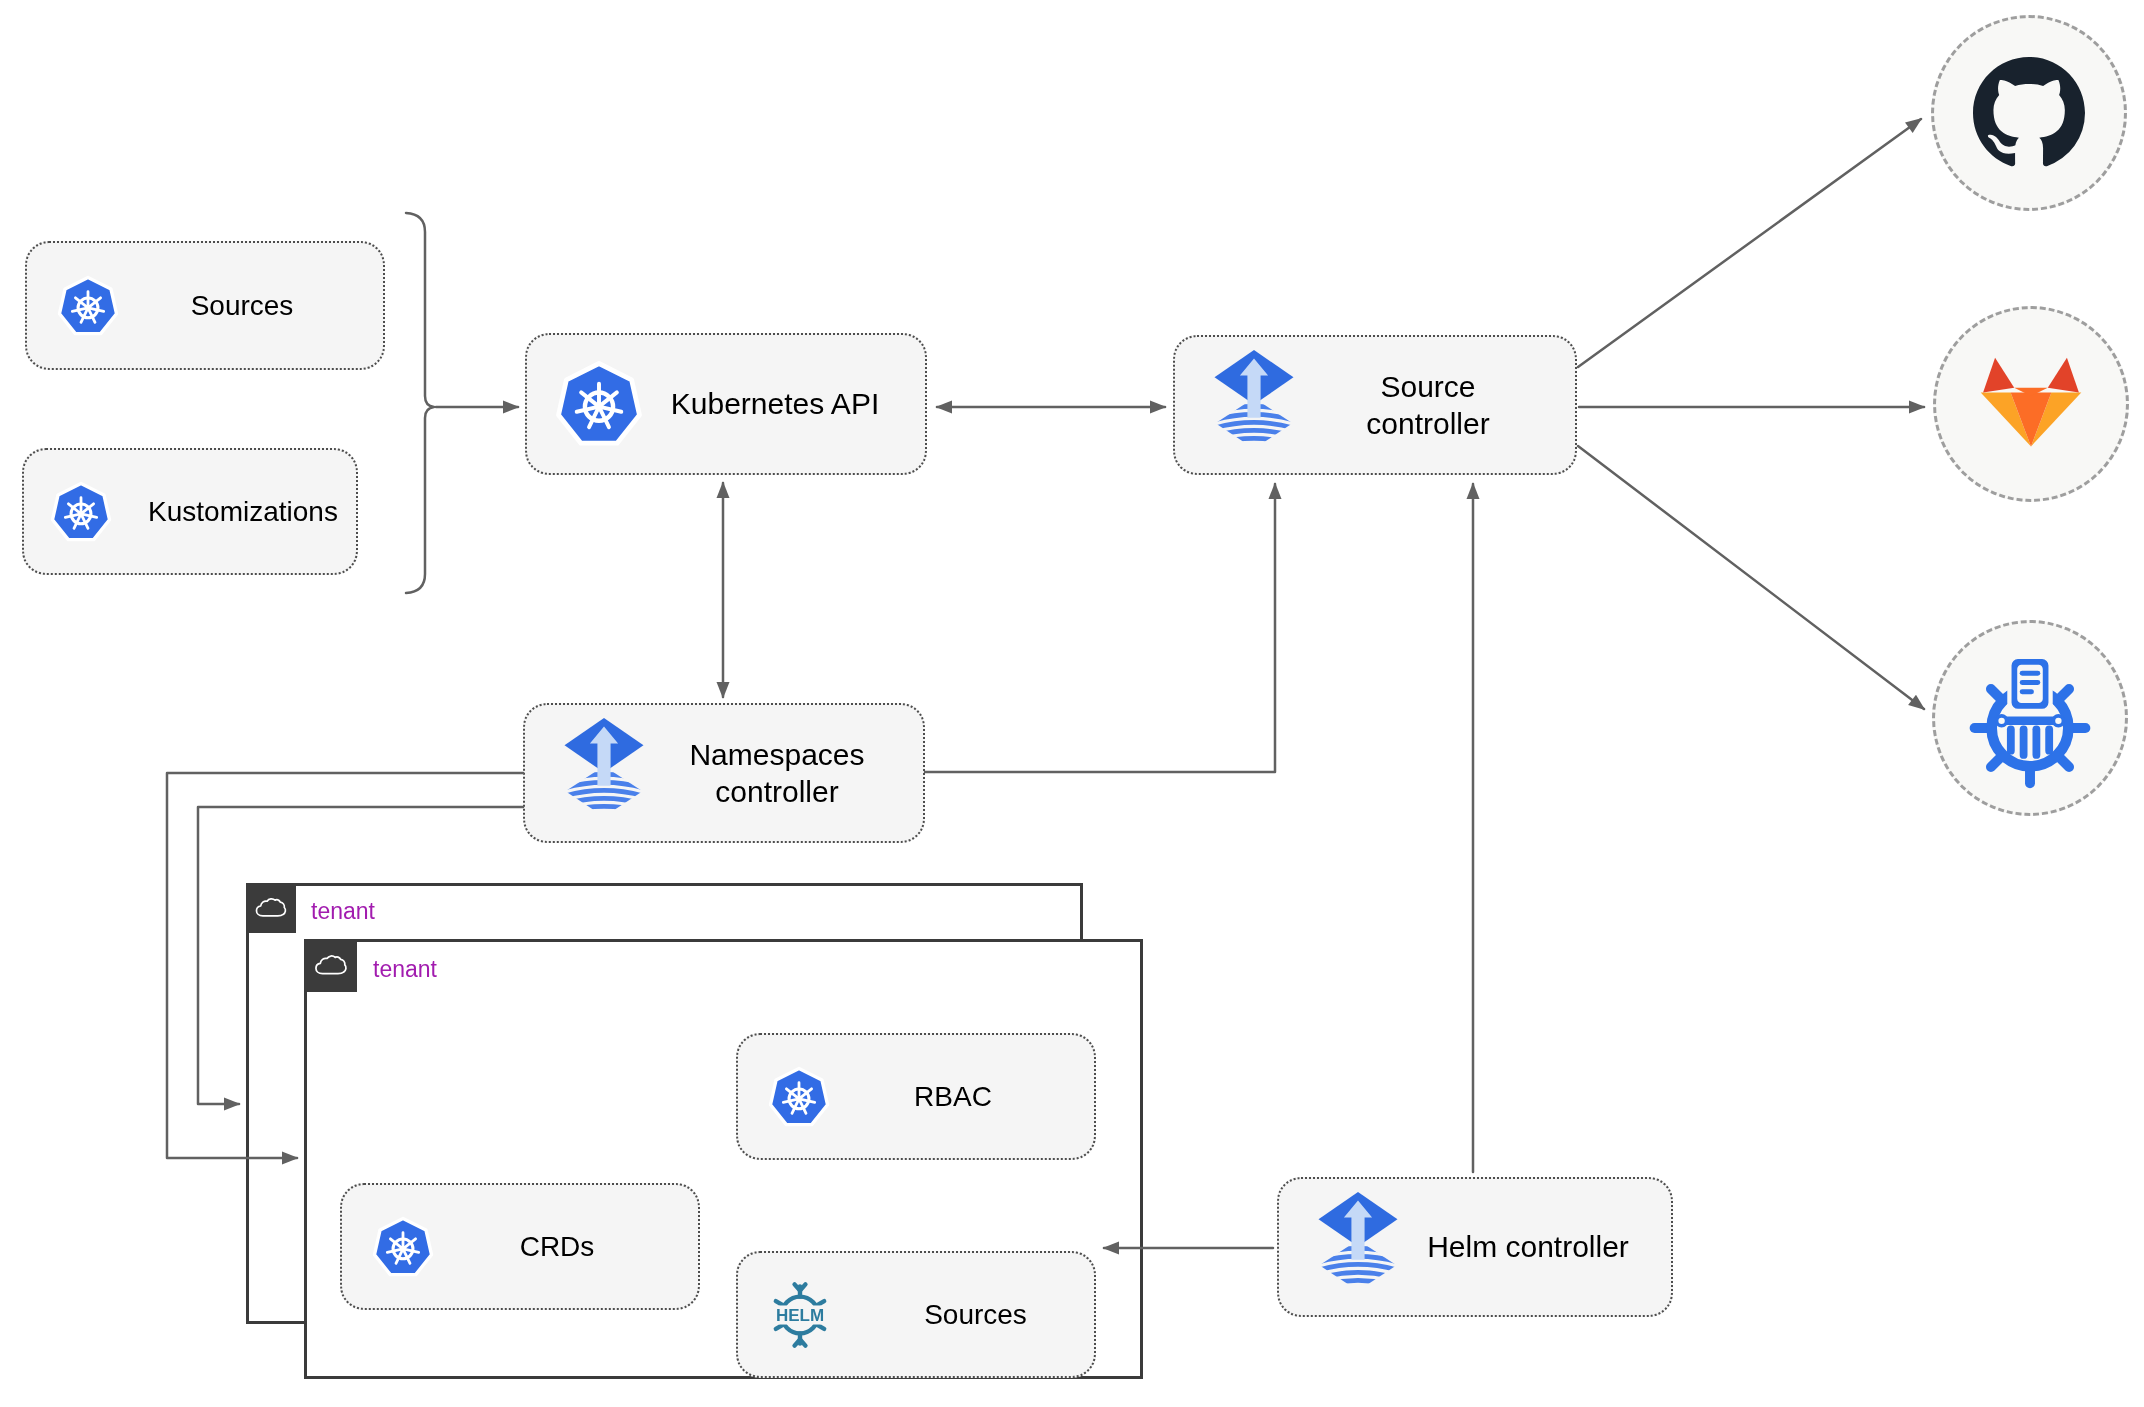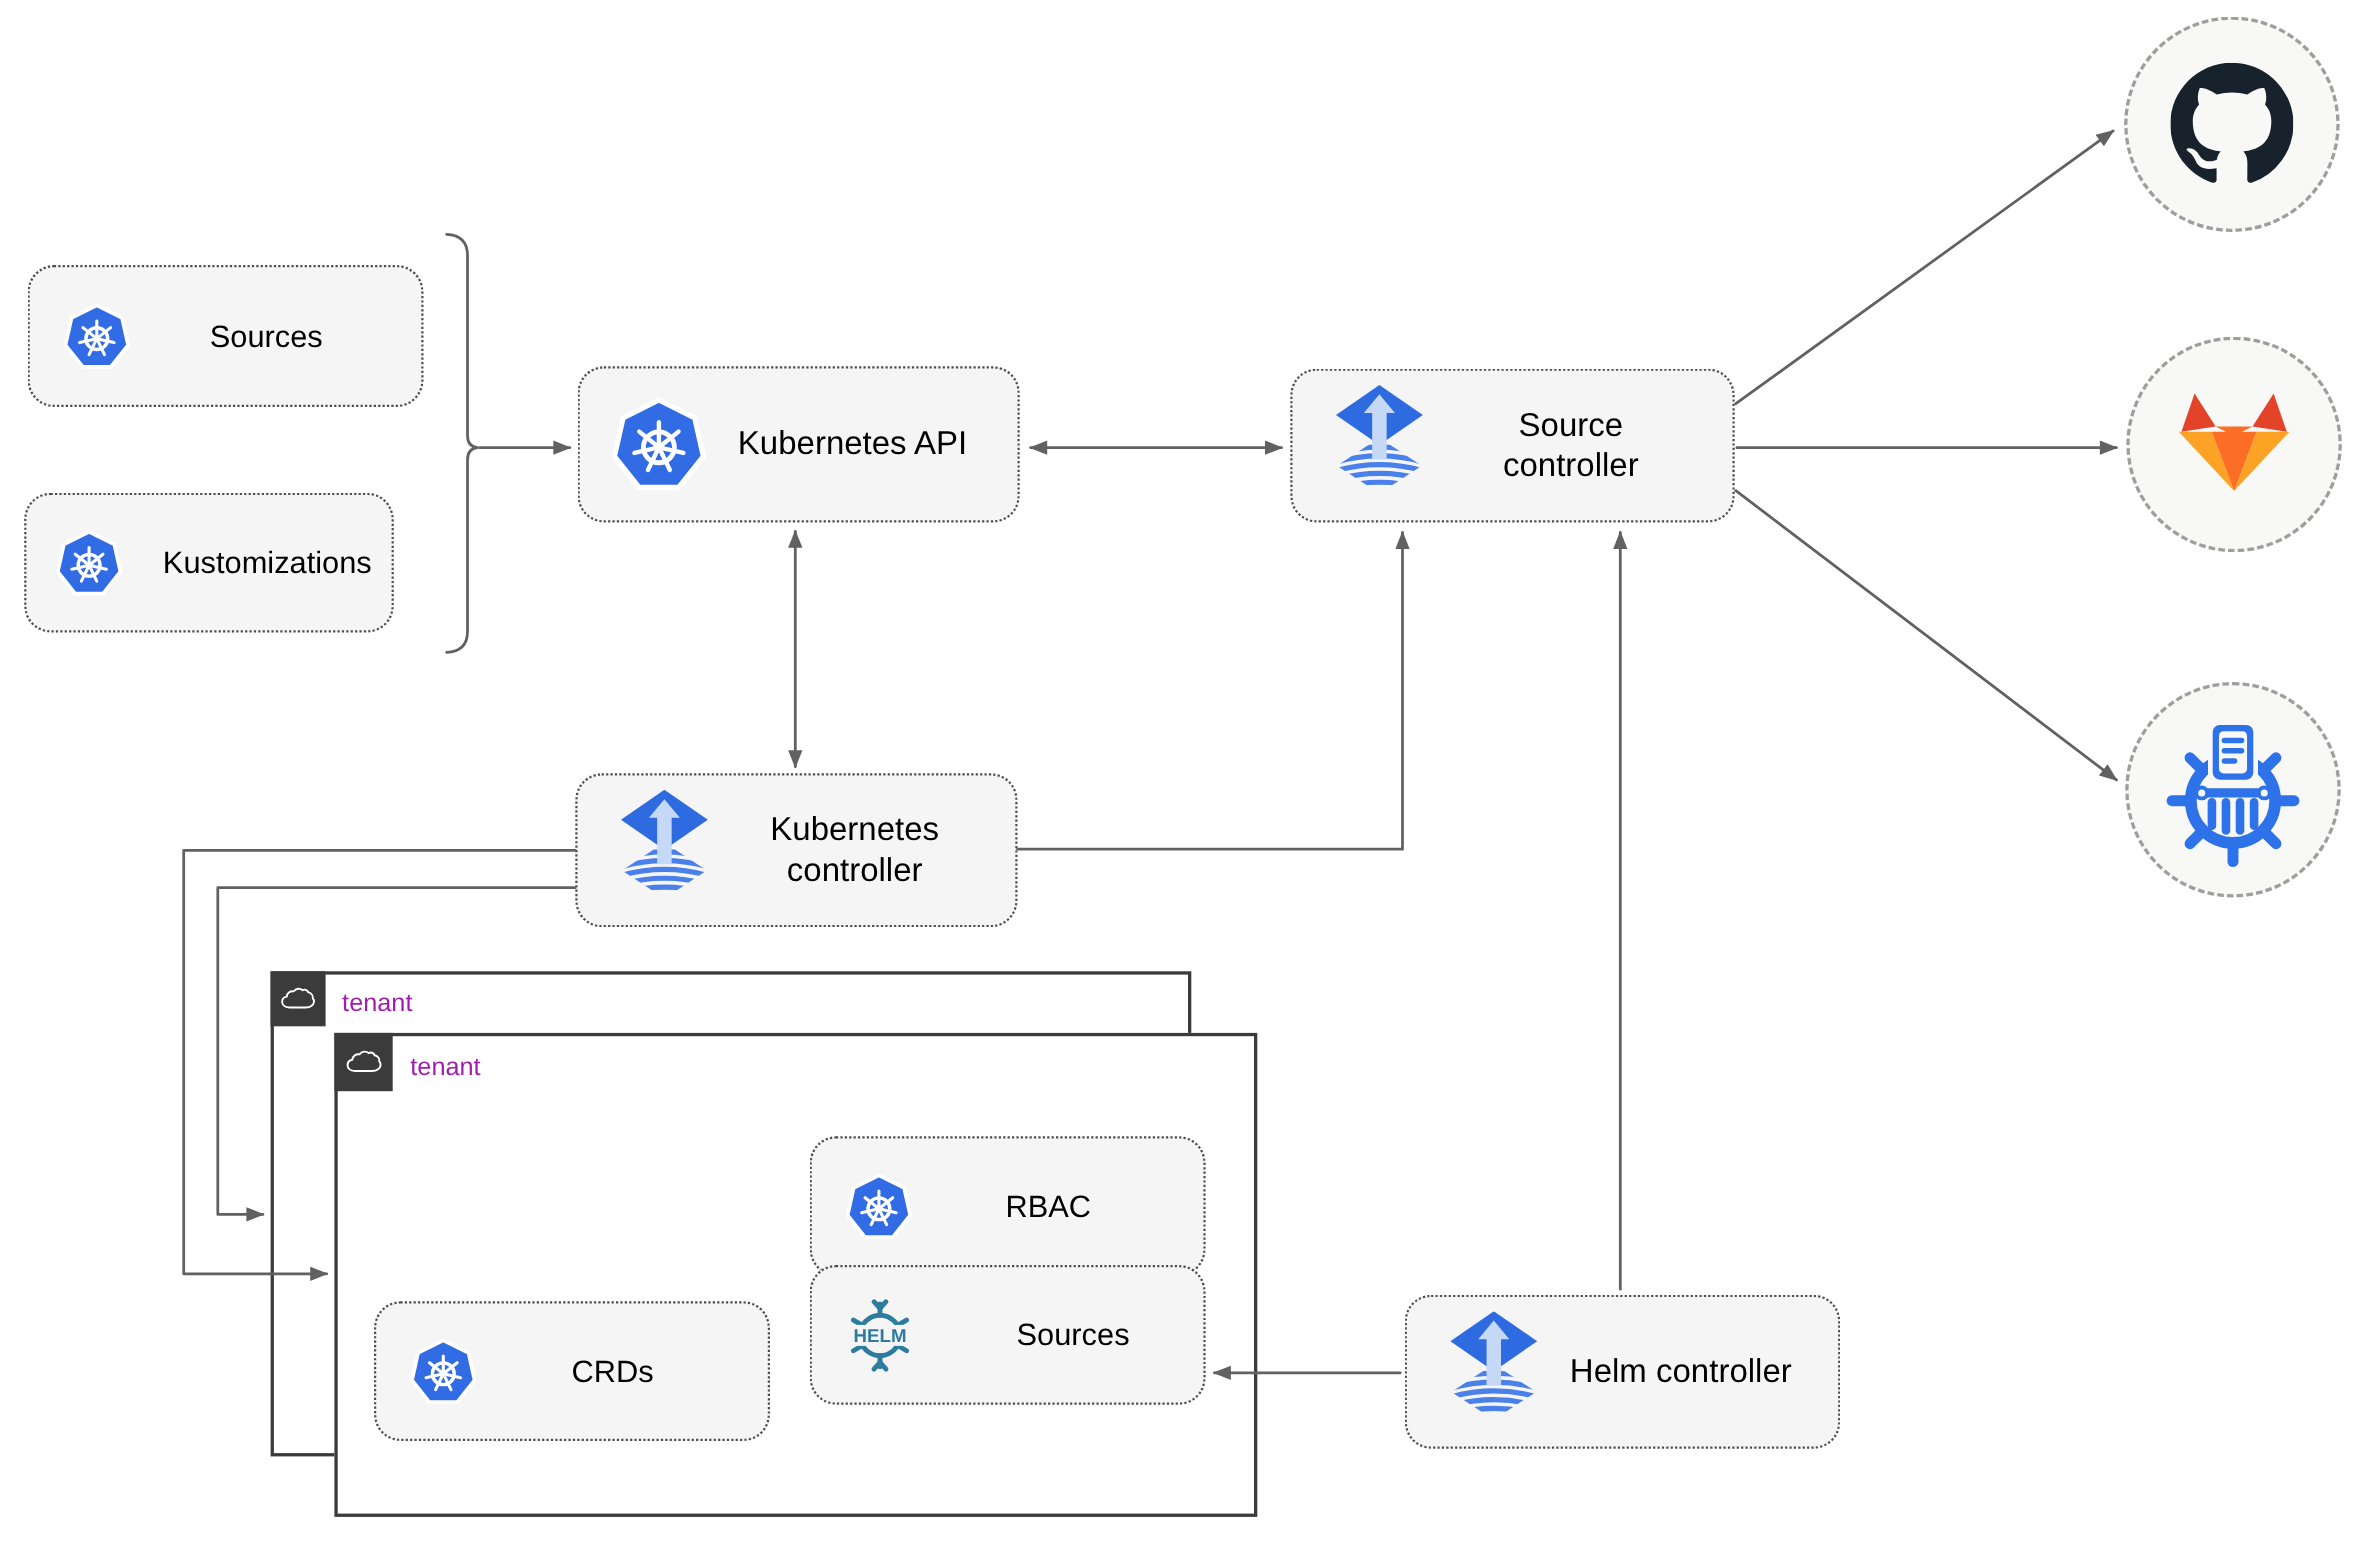--- a/index.html
+++ b/index.html
@@ -188,21 +188,21 @@
     <svg class="icon" width="94" height="111" style="margin-left:32px;">
         <use href="#sym-flux"></use>
       </svg>
     <div class="lbl" style="padding:0 40px 0 20px;">Source controller</div>
   </div>
 
   <div class="node big" style="left:523px; top:703px; width:402px; height:140px;">
     <svg class="icon" width="94" height="111" style="margin-left:32px;">
         <use href="#sym-flux"></use>
       </svg>
-    <div class="lbl" style="padding:0 40px 0 20px;">Kubernetes controller</div>
+    <div class="lbl" style="padding:0 40px 0 20px;">Namespaces controller</div>
   </div>
 
   <div class="node big" style="left:1277px; top:1177px; width:396px; height:140px;justify-content:space-between;">
     <svg class="icon" width="94" height="111" style="margin-left:32px;">
         <use href="#sym-flux"></use>
       </svg>
     <div class="lbl" style="padding:0 40px 0 20px;">Helm controller</div>
   </div>
 
 
@@ -213,21 +213,21 @@
     <div class="lbl">RBAC</div>
   </div>
 
   <div class="node" style="left:340px; top:1183px; width:360px; height:127px;">
     <svg class="icon" width="62" height="62" style="margin-left:30px;">
         <use href="#sym-k8s"></use>
       </svg>
     <div class="lbl">CRDs</div>
   </div>
 
-  <div class="node" style="left:736px; top:1150px; width:360px; height:127px;gap:41px;">
+  <div class="node" style="left:736px; top:1251px; width:360px; height:127px;gap:41px;">
     <svg class="icon" width="68" height="68" viewBox="0 0 100 100" style="margin-left:28px;">
       <use href="#sym-helm"></use>
       <text x="50" y="59" text-anchor="middle" font-size="25" font-weight="bold" fill="#2d7c9f">HELM</text>
     </svg>
     <div class="lbl">Sources</div>
   </div>
 
   <div class="endpoint" style="left:1931px; top:15px;">
     <svg class="icon" width="112" height="112">
         <use href="#sym-github"></use>

